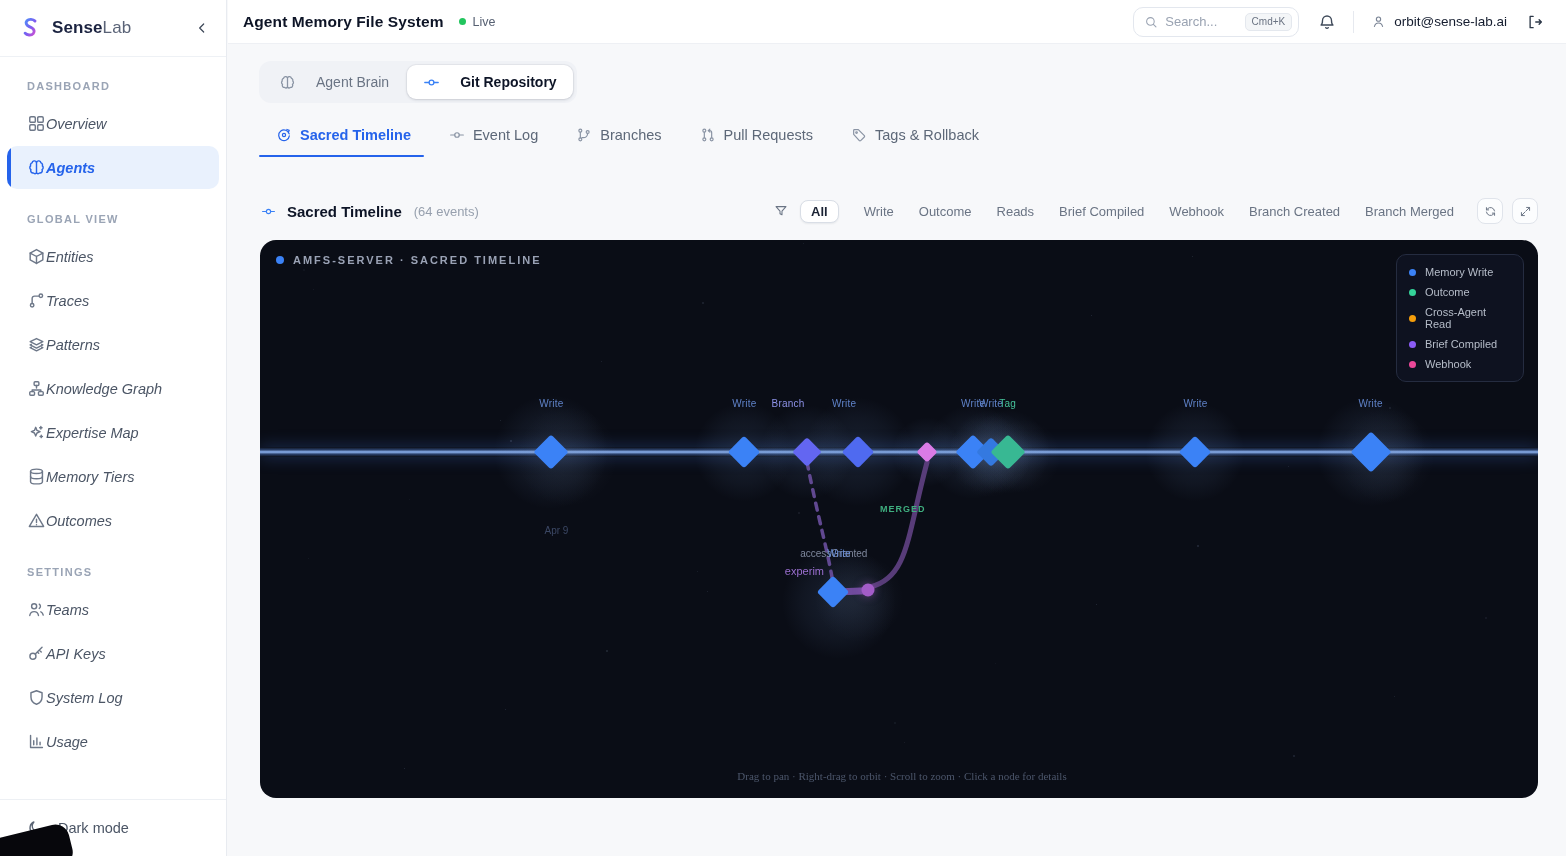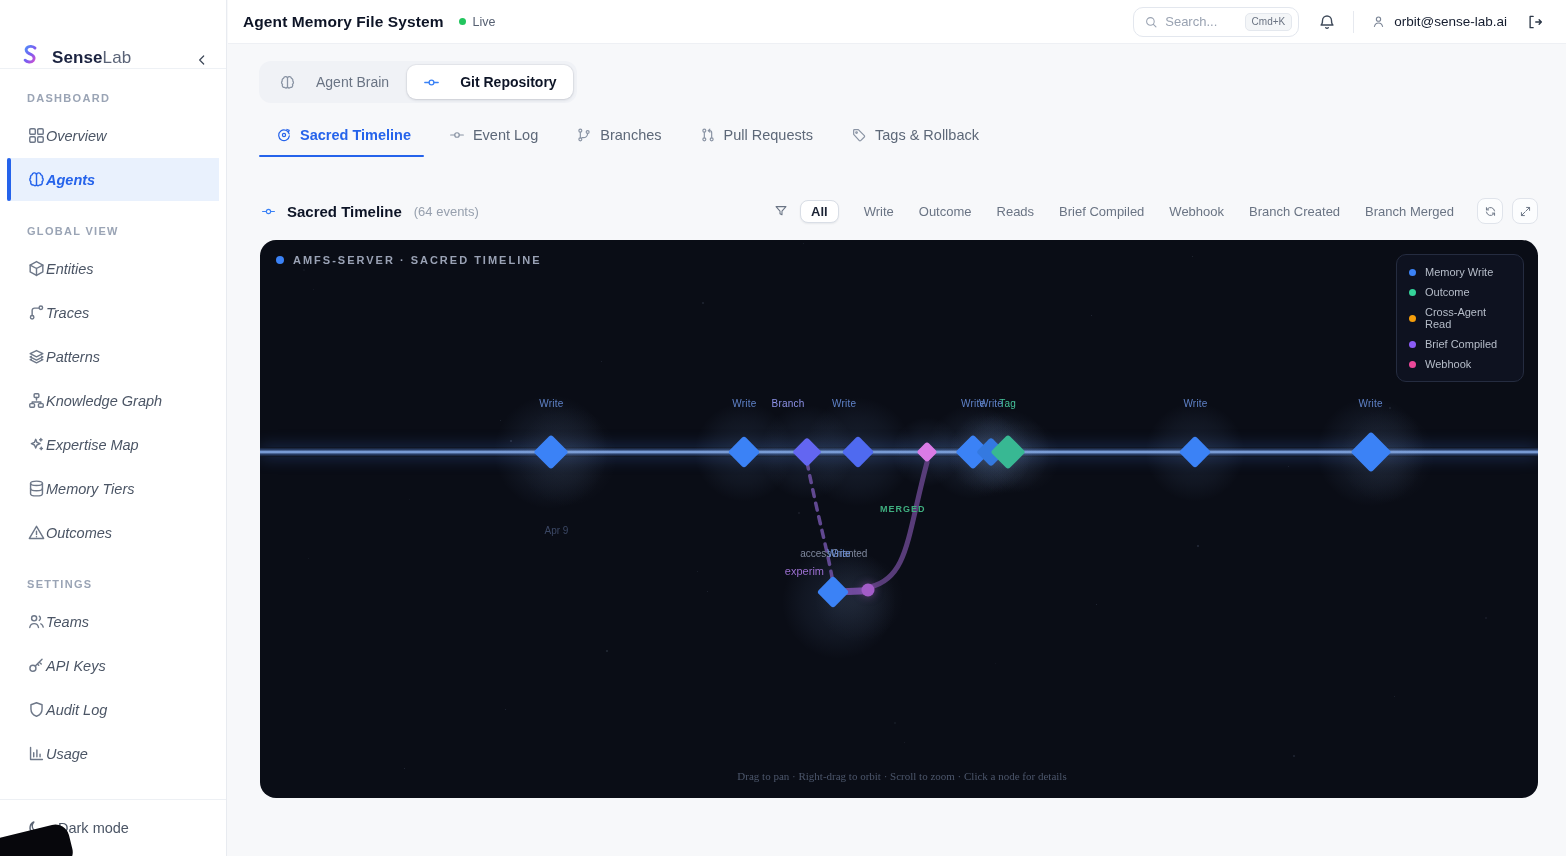--- a/index.html
+++ b/index.html
@@ -3,28 +3,28 @@
 <meta charset="utf-8">
 <style>
   * { margin:0; padding:0; box-sizing:border-box; }
   html,body { width:1566px; height:856px; overflow:hidden; }
   body { font-family:"Liberation Sans","DejaVu Sans",sans-serif; background:#f7f8fa; color:#1a2233; }
   svg { display:block; }
   #app { position:relative; width:1566px; height:856px; }
 
   
   .sidebar { position:absolute; left:0; top:0; width:227px; height:856px; background:#fff; border-right:1px solid #e8ebf0; z-index:5; }
-  .logo-row { height:69px; display:flex; align-items:flex-end; gap:9px; padding:0 16px 0 17px; border-bottom:1px solid #eef1f5; }
+  .logo-row { height:57px; display:flex; align-items:center; gap:9px; padding:0 16px 0 17px; border-bottom:1px solid #eef1f5; }
   .brand-text { font-size:17px; color:#5a6377; letter-spacing:.1px; }
   .brand-text b { color:#1b2340; font-weight:700; }
   .collapse-btn { margin-left:auto; background:none; border:none; color:#3a4556; font-size:16px; cursor:pointer; display:grid; place-items:center; }
   .nav-section-label { padding:23px 27px 9px; font-size:11px; font-weight:700; letter-spacing:1.3px; color:#9aa4b5; }
   .nav-item { position:relative; display:flex; align-items:center; height:43px; margin:1px 0; padding:0 12px 0 27px; font-size:14.5px; color:#4b5565; cursor:pointer;font-style:italic; }
   .nav-item .icon { font-size:19px; color:#6e7889; display:grid; place-items:center; }
-  .nav-item.active { background:#e9f1fd; border-radius:0; margin:1px 7px; padding-left:20px; color:#2563eb; font-weight:600; overflow:hidden; }
+  .nav-item.active { background:#e9f1fd; border-radius:10px; margin:1px 7px; padding-left:20px; color:#2563eb; font-weight:600; overflow:hidden; }
   .nav-item.active .icon { color:#2563eb; }
   .nav-item.active::before { content:""; position:absolute; left:0; top:0; bottom:0; width:4px; border-radius:4px; background:#2563eb; }
   .side-footer { position:absolute; left:0; right:0; bottom:0; height:57px; border-top:1px solid #edf0f4; display:flex; align-items:center; gap:13px; padding:0 27px; font-size:14.5px; color:#4b5565; cursor:pointer; background:#fff; }
   .side-footer .icon { font-size:18px; color:#5b6575; }
   .corner-wedge { position:absolute; left:-20px; bottom:-18px; width:92px; height:42px; background:#07070c; border-radius:14px; transform:rotate(-14deg); z-index:9; }
 
   
   .header { position:absolute; left:228px; top:0; right:0; height:44px; background:#fff; border-bottom:1px solid #eef0f4; display:flex; align-items:center; padding:0 22px 0 15px; z-index:4; }
   .page-title { font-size:15.5px; font-weight:700; color:#0d1426; letter-spacing:.1px; }
   .live-badge { display:flex; align-items:center; gap:7px; margin-left:15px; }
@@ -233,21 +233,21 @@
             </svg>
           </span>
           <span>API Keys</span>
         </div>
         <div class="nav-item">
           <span class="icon">
             <svg width="1em" height="1em" viewBox="0 0 24 24" fill="none" stroke="currentColor" stroke-width="1.8" stroke-linecap="round" stroke-linejoin="round">
               <path d="M12 3.5 19 6v5.5c0 4.6-3 7.8-7 9-4-1.2-7-4.4-7-9V6Z"></path>
             </svg>
           </span>
-          <span>Audit Log</span>
+          <span>System Log</span>
         </div>
         <div class="nav-item">
           <span class="icon">
             <svg width="1em" height="1em" viewBox="0 0 24 24" fill="none" stroke="currentColor" stroke-width="1.8" stroke-linecap="round" stroke-linejoin="round">
               <path d="M4.5 4.5v15h15"></path>
               <path d="M8.5 16v-5M12.5 16V7.5M16.5 16v-3"></path>
             </svg>
           </span>
           <span>Usage</span>
         </div>

